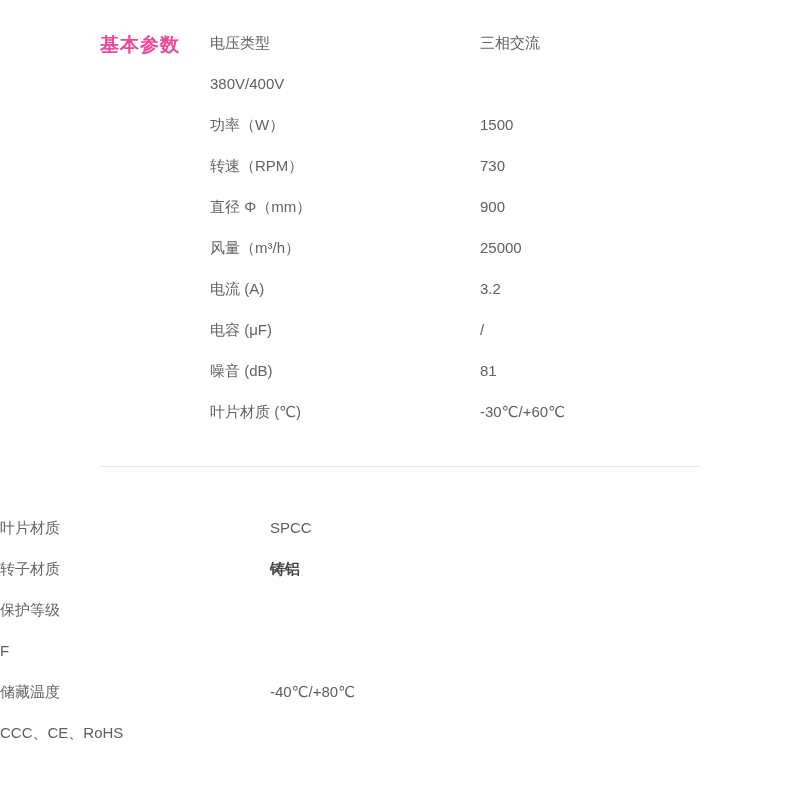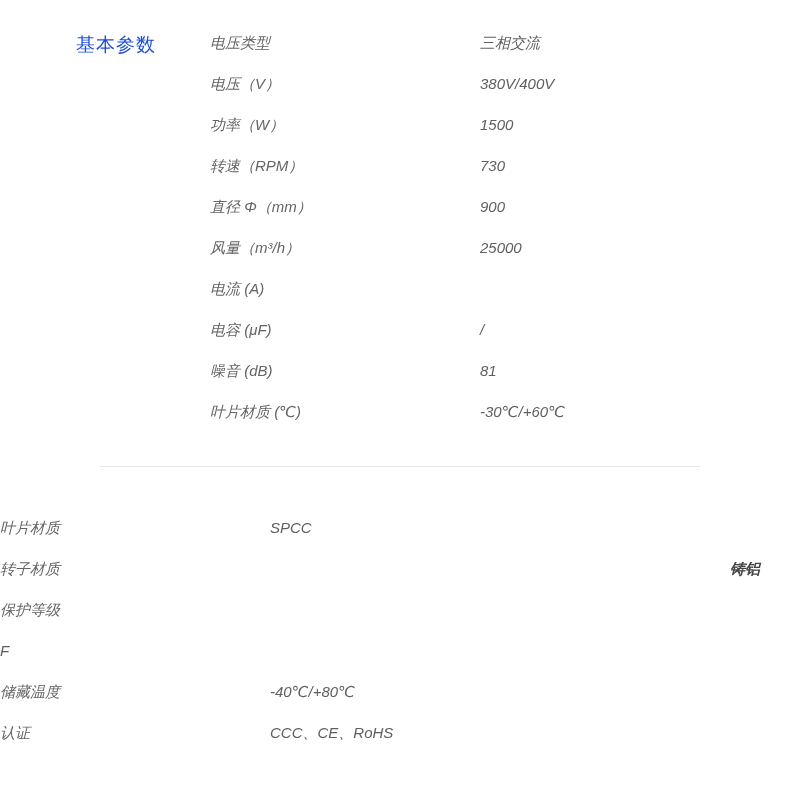--- a/index.html
+++ b/index.html
@@ -21,32 +21,31 @@
     height: 800px;
     box-sizing: border-box;
   }
   .section {
     display: flex;
     align-items: flex-start;
   }
   .section-title {
     width: 210px;
     flex: 0 0 210px;
-    padding-left: 76px;
+    padding-left: 100px;
     box-sizing: border-box;
     font-size: 19px;
-    font-weight: normal;
-    color: #1d4ed8;
+    font-weight: bold;
+    color: #ec4899;
     letter-spacing: 1px;
     line-height: 26px;
   }
   .spec-table {
     flex: 1 1 auto;
     padding-right: 40px;
-    font-style: italic;
   }
   .spec-row {
     display: flex;
     align-items: baseline;
     margin-bottom: 19px;
   }
   .spec-label {
     width: 270px;
     flex: 0 0 270px;
     font-size: 15px;
@@ -55,21 +54,20 @@
   }
   .spec-value {
     flex: 1 1 auto;
     font-size: 15px;
     color: #5f5f5f;
     line-height: 22px;
   }
   .spec-value.bold {
     font-weight: bold;
     color: #444444;
-    text-align: right;
   }
   #section-basic {
     padding-top: 32px;
   }
   .divider {
     height: 1px;
     background: #e7e7e7;
     margin: 24px 100px 0 100px;
   }
   #section-product {
@@ -83,41 +81,41 @@
 
   <div class="section" id="section-basic">
     <div class="section-title">基本参数</div>
     <div class="spec-table">
 
       <div class="spec-row">
         <div class="spec-label">电压类型</div>
         <div class="spec-value">三相交流</div>
       </div>
       <div class="spec-row">
-        <div class="spec-label">电压（V）</div>
         <div class="spec-value">380V/400V</div>
       </div>
       <div class="spec-row">
         <div class="spec-label">功率（W）</div>
         <div class="spec-value">1500</div>
       </div>
       <div class="spec-row">
         <div class="spec-label">转速（RPM）</div>
         <div class="spec-value">730</div>
       </div>
       <div class="spec-row">
         <div class="spec-label">直径 Φ（mm）</div>
         <div class="spec-value">900</div>
       </div>
       <div class="spec-row">
         <div class="spec-label">风量（m³/h）</div>
         <div class="spec-value">25000</div>
       </div>
       <div class="spec-row">
         <div class="spec-label">电流 (A)</div>
+        <div class="spec-value">3.2</div>
       </div>
       <div class="spec-row">
         <div class="spec-label">电容 (μF)</div>
         <div class="spec-value">/</div>
       </div>
       <div class="spec-row">
         <div class="spec-label">噪音 (dB)</div>
         <div class="spec-value">81</div>
       </div>
       <div class="spec-row">
@@ -145,20 +143,19 @@
         <div class="spec-label">保护等级</div>
       </div>
       <div class="spec-row">
         <div class="spec-value">F</div>
       </div>
       <div class="spec-row">
         <div class="spec-label">储藏温度</div>
         <div class="spec-value">-40℃/+80℃</div>
       </div>
       <div class="spec-row">
-        <div class="spec-label">认证</div>
         <div class="spec-value">CCC、CE、RoHS</div>
       </div>
 
     </div>
   </div>
 
 </div>
 
 </body></html>

